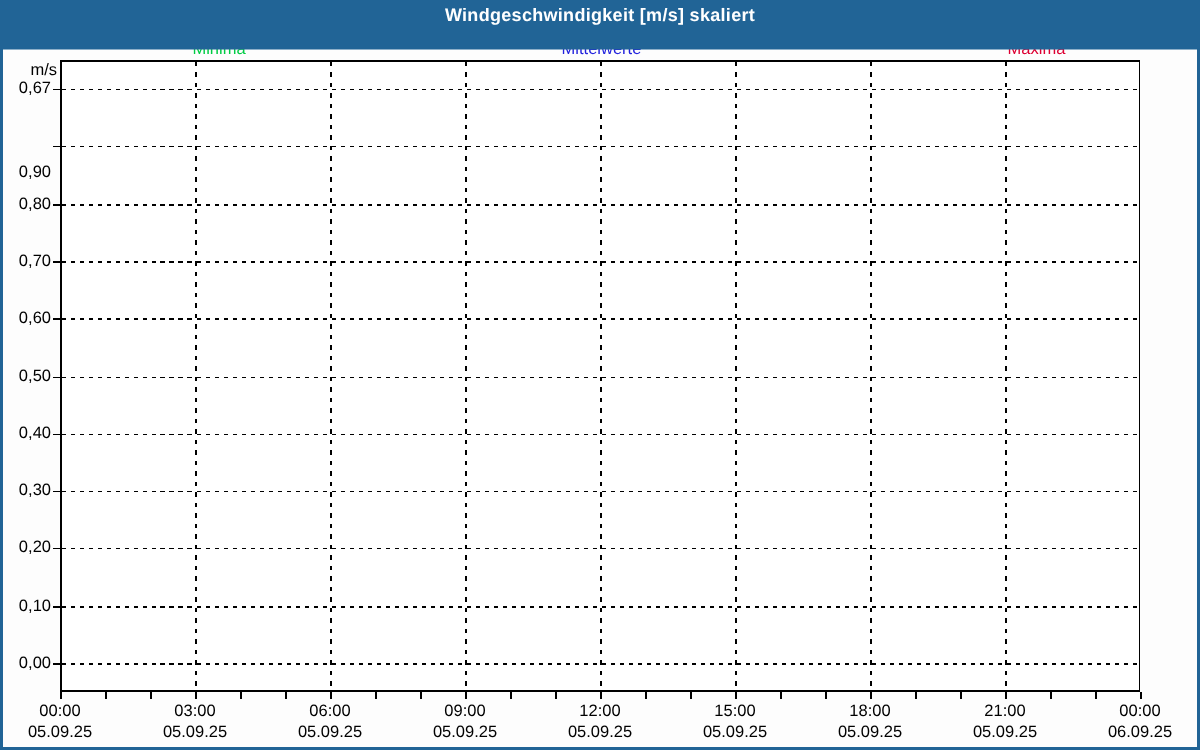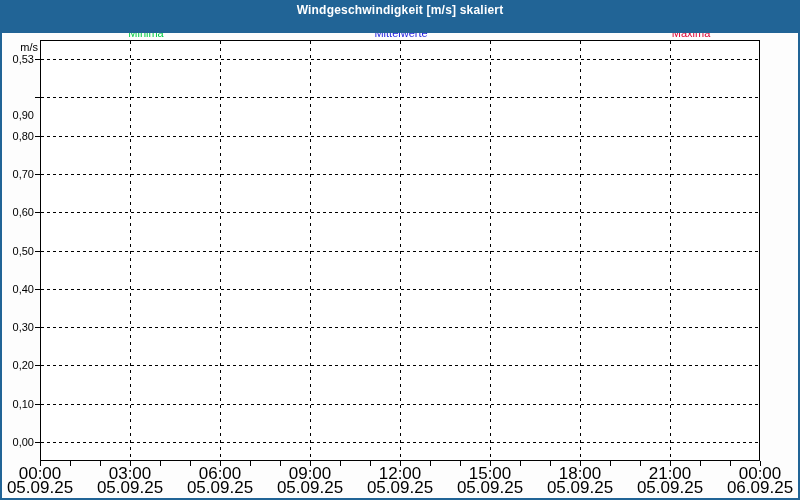--- a/index.html
+++ b/index.html
@@ -60,21 +60,21 @@
     text-align: right;
     font-size: 11px;
     line-height: 13px;
     color: #000000;
   }
   .x-labels div.xlab {
     position: absolute;
     top: 467px;
     transform: translateX(-50%);
     text-align: center;
-    font-size: 17px;
+    font-size: 11px;
     line-height: 14px;
     color: #000000;
     white-space: nowrap;
   }
 </style>
 </head>
 <body>
 
 <div class="chart-window" style="background: rgb(253, 253, 253);">
   <div class="frame" style="border-color: rgb(33, 100, 150);"></div>
@@ -143,21 +143,21 @@
       <line x1="580.5" y1="461" x2="580.5" y2="466" stroke="#000000" stroke-width="1" shape-rendering="crispEdges"></line>
       <line x1="610.5" y1="461" x2="610.5" y2="466" stroke="#000000" stroke-width="1" shape-rendering="crispEdges"></line>
       <line x1="640.5" y1="461" x2="640.5" y2="466" stroke="#000000" stroke-width="1" shape-rendering="crispEdges"></line>
       <line x1="670.5" y1="461" x2="670.5" y2="466" stroke="#000000" stroke-width="1" shape-rendering="crispEdges"></line>
       <line x1="700.5" y1="461" x2="700.5" y2="466" stroke="#000000" stroke-width="1" shape-rendering="crispEdges"></line>
       <line x1="730.5" y1="461" x2="730.5" y2="466" stroke="#000000" stroke-width="1" shape-rendering="crispEdges"></line>
       <line x1="760.5" y1="461" x2="760.5" y2="466" stroke="#000000" stroke-width="1" shape-rendering="crispEdges"></line>
     </svg>
 
   <div class="y-labels" id="y-labels">
-      <div style="top: 53px;">0,53</div>
+      <div style="top: 53px;">0,67</div>
       <div style="top: 109px;">0,90</div>
       <div style="top: 130px;">0,80</div>
       <div style="top: 168px;">0,70</div>
       <div style="top: 206px;">0,60</div>
       <div style="top: 245px;">0,50</div>
       <div style="top: 283px;">0,40</div>
       <div style="top: 321px;">0,30</div>
       <div style="top: 359px;">0,20</div>
       <div style="top: 398px;">0,10</div>
       <div style="top: 436px;">0,00</div>

